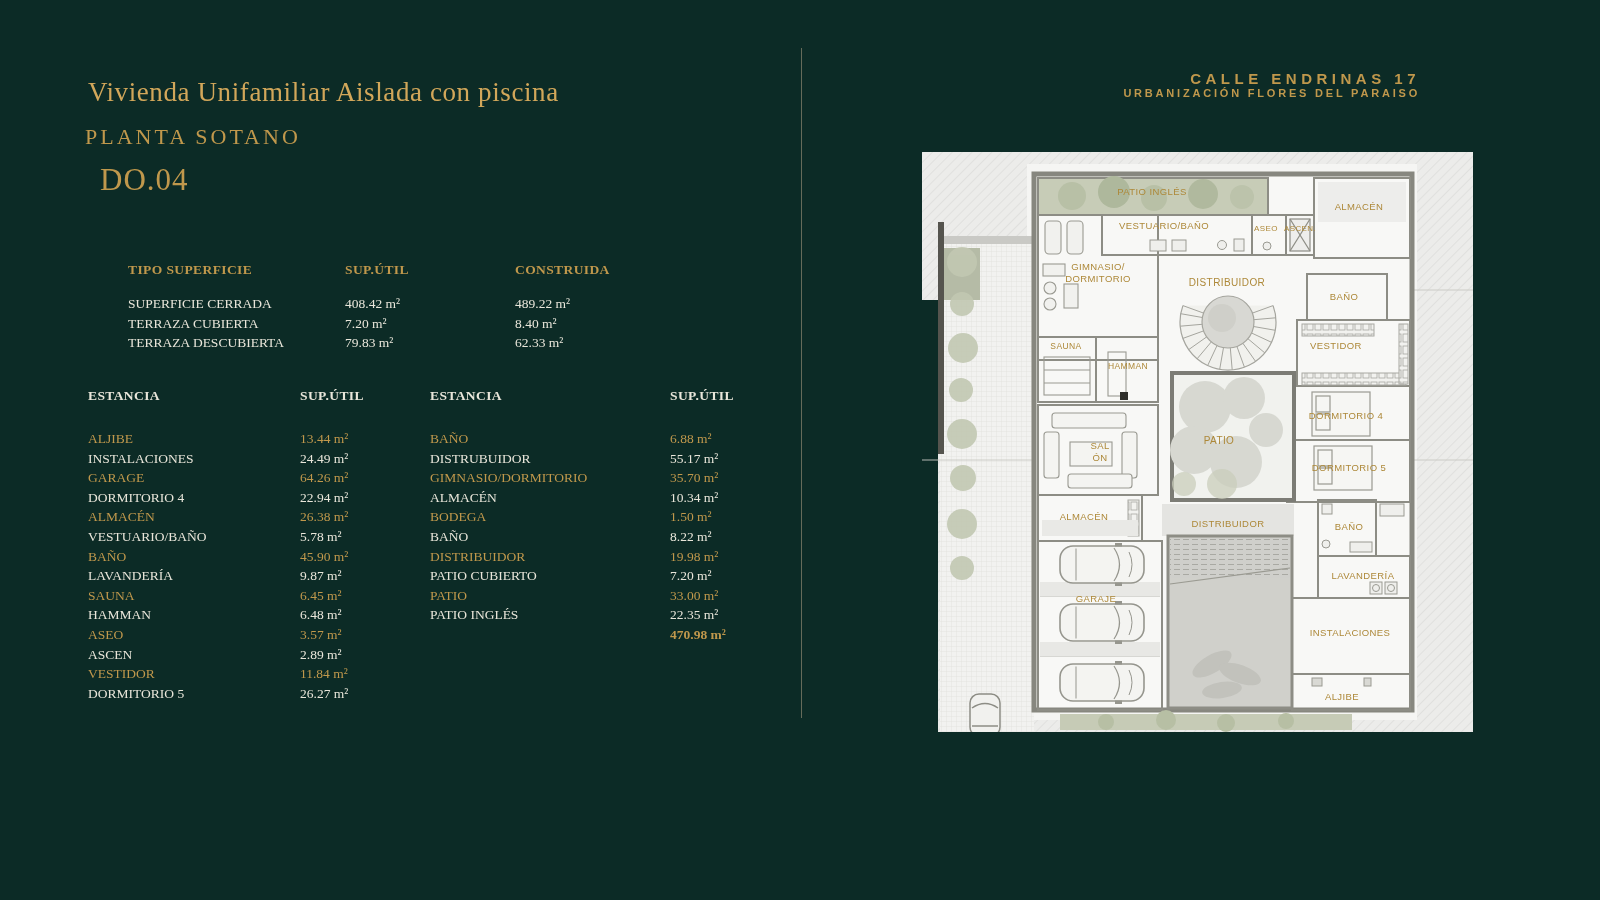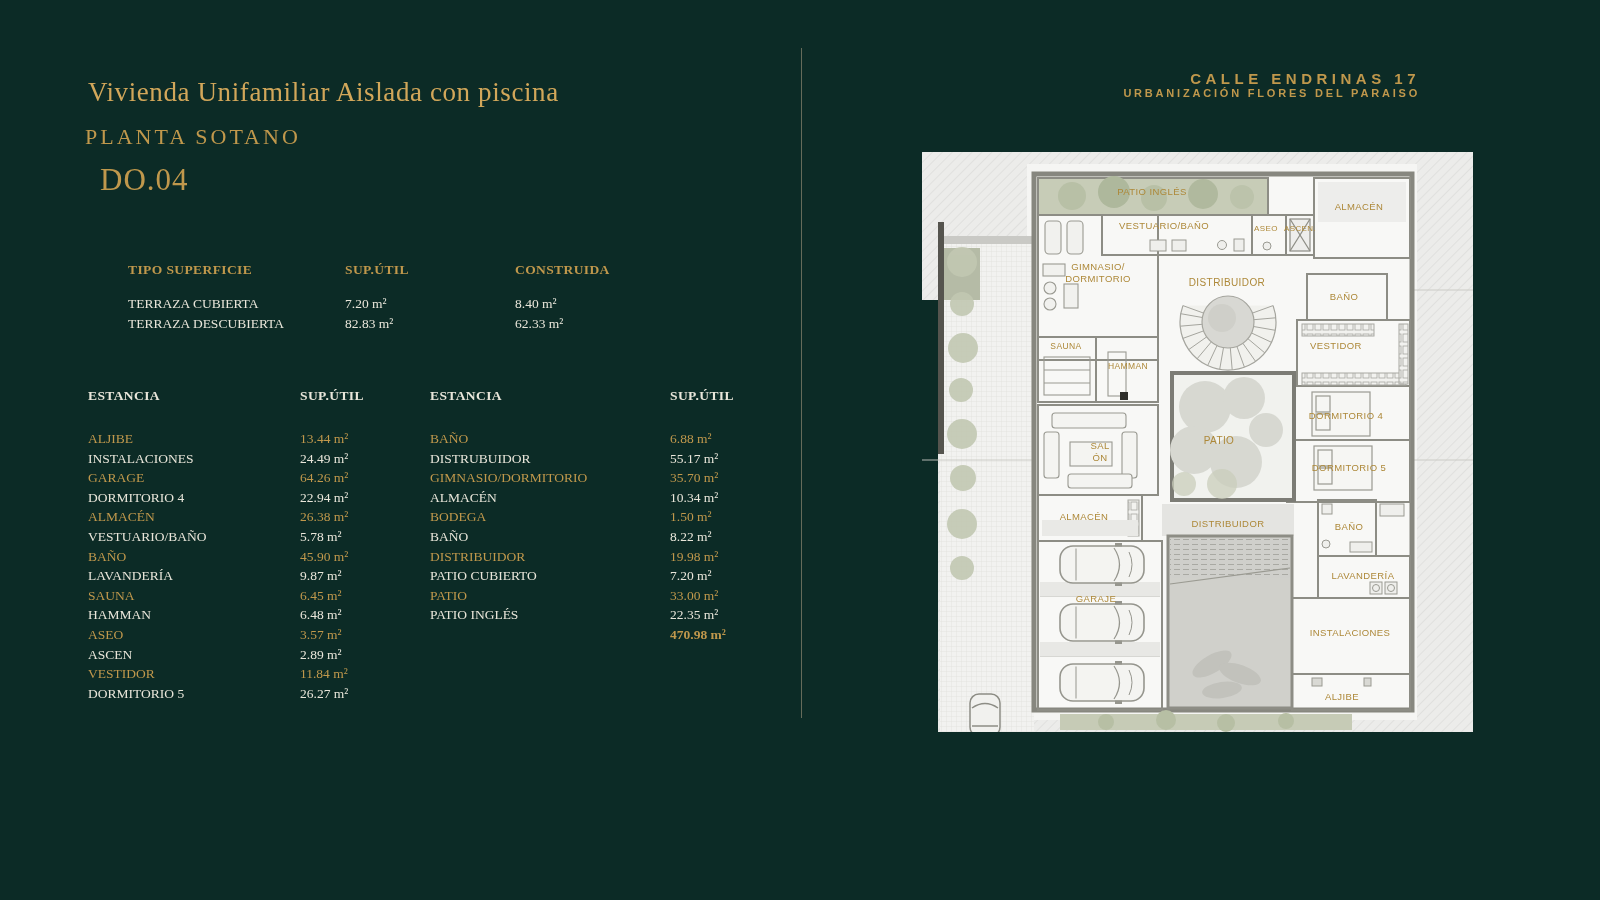--- a/index.html
+++ b/index.html
@@ -64,27 +64,32 @@
 </div>
 
 <div class="abs tbl surface">
   <div class="trow head">
     <span class="c1">TIPO SUPERFICIE</span>
     <span class="c2">SUP.ÚTIL</span>
     <span class="c3">CONSTRUIDA</span>
   </div>
   <div class="rows">
     <div class="trow">
+      <span class="c1">SUPERFICIE CERRADA</span>
+      <span class="c2">408.42 m²</span>
+      <span class="c3">489.22 m²</span>
+    </div>
+    <div class="trow">
       <span class="c1">TERRAZA CUBIERTA</span>
       <span class="c2">7.20 m²</span>
       <span class="c3">8.40 m²</span>
     </div>
     <div class="trow">
       <span class="c1">TERRAZA DESCUBIERTA</span>
-      <span class="c2">82.83 m²</span>
+      <span class="c2">79.83 m²</span>
       <span class="c3">62.33 m²</span>
     </div>
   </div>
 </div>
 
 <div class="abs tbl est est-l">
   <div class="trow head">
     <span class="n">ESTANCIA</span>
     <span class="v">SUP.ÚTIL</span>
   </div>

